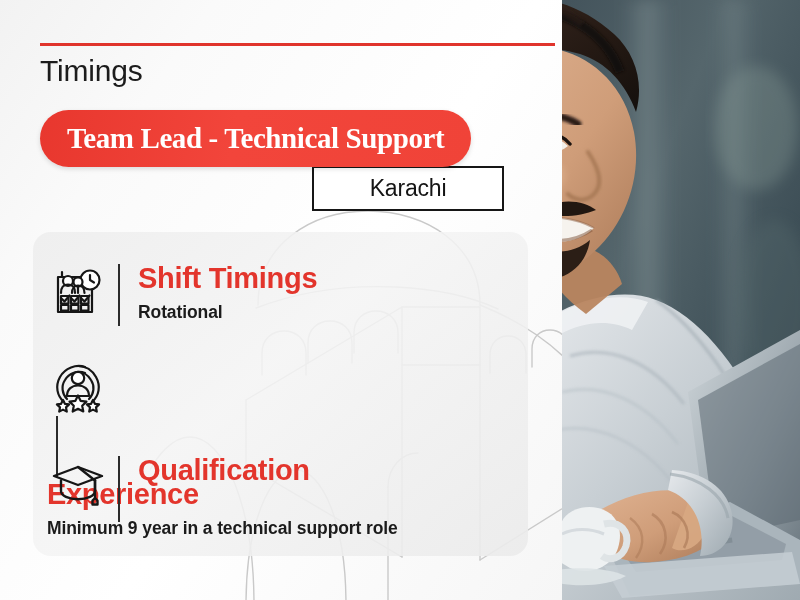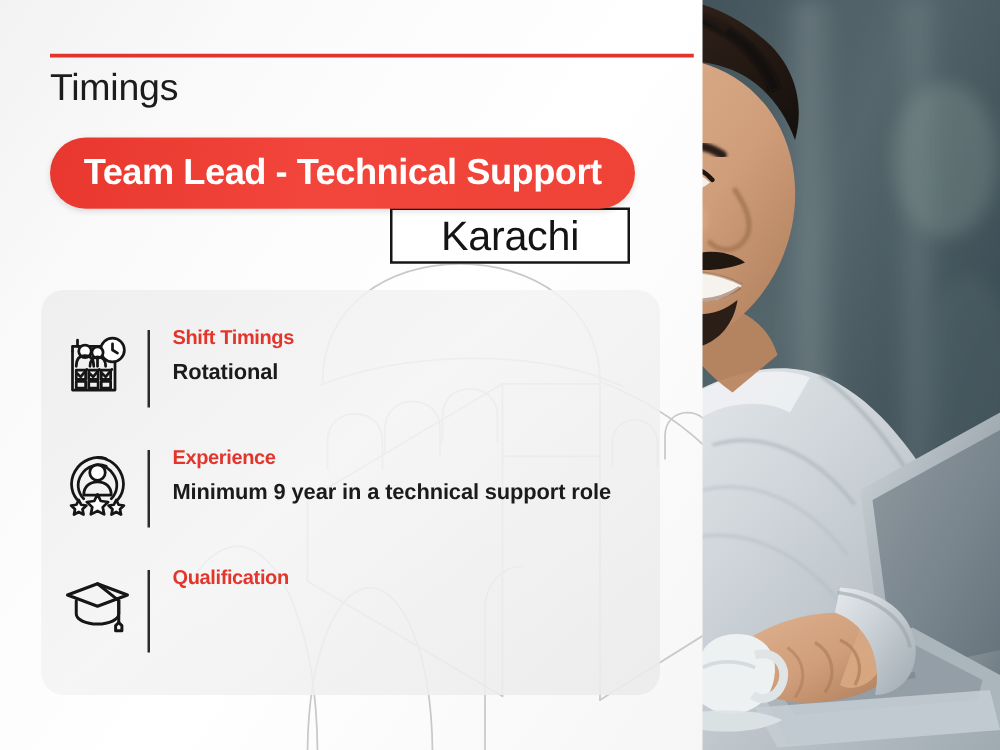--- a/index.html
+++ b/index.html
@@ -66,36 +66,37 @@
     background: linear-gradient(100deg, #e8372e 0%, #f2453b 45%, #f04338 100%);
     box-shadow: 0 2px 5px rgba(0,0,0,0.13);
     z-index: 4;
   }
   .title-pill span {
     font-size: 29px;
     font-weight: 700;
     color: #ffffff;
     letter-spacing: -0.4px;
     white-space: nowrap;
+    font-family: Liberation Serif, serif;
   }
 
   
   .location-box {
     position: absolute;
     left: 312px; top: 166px;
     width: 188px; height: 41px;
     background: #ffffff;
     border: 2px solid #161616;
     display: flex;
     align-items: center;
     justify-content: center;
     z-index: 3;
   }
   .location-box span {
-    font-size: 33px;
+    font-size: 23px;
     font-weight: 400;
     color: #141414;
     letter-spacing: -0.2px;
   }
 
   
   .details-card {
     position: absolute;
     left: 33px; top: 232px;
     width: 495px; height: 324px;
@@ -104,21 +105,21 @@
     z-index: 3;
   }
 
   .detail-row {
     position: absolute;
     display: flex;
     align-items: flex-start;
     left: 14px;
   }
   .detail-row.r1 { top: 30px; }
-  .detail-row.r2 { top: 126px; }
+  .detail-row.r2 { top: 126px; flex-direction: column; }
   .detail-row.r3 { top: 222px; }
 
   .detail-icon {
     width: 62px;
     display: flex;
     align-items: center;
     justify-content: center;
     flex: none;
   }
   .detail-icon.r1 { padding-top: 4px; }
@@ -130,21 +131,21 @@
     background: #2b2b2b;
     margin: 2px 18px 0 9px;
     flex: none;
   }
   .detail-divider.r1 { height: 62px; }
   .detail-divider.r2 { height: 62px; }
   .detail-divider.r3 { height: 66px; }
 
   .detail-text { padding-top: 0px; }
   .detail-title {
-    font-size: 16px;
+    font-size: 29px;
     font-weight: 700;
     color: #e3352c;
     letter-spacing: -0.3px;
     line-height: 1.15;
   }
   .detail-body {
     font-size: 17.5px;
     font-weight: 700;
     color: #1b1b1b;
     letter-spacing: -0.1px;

